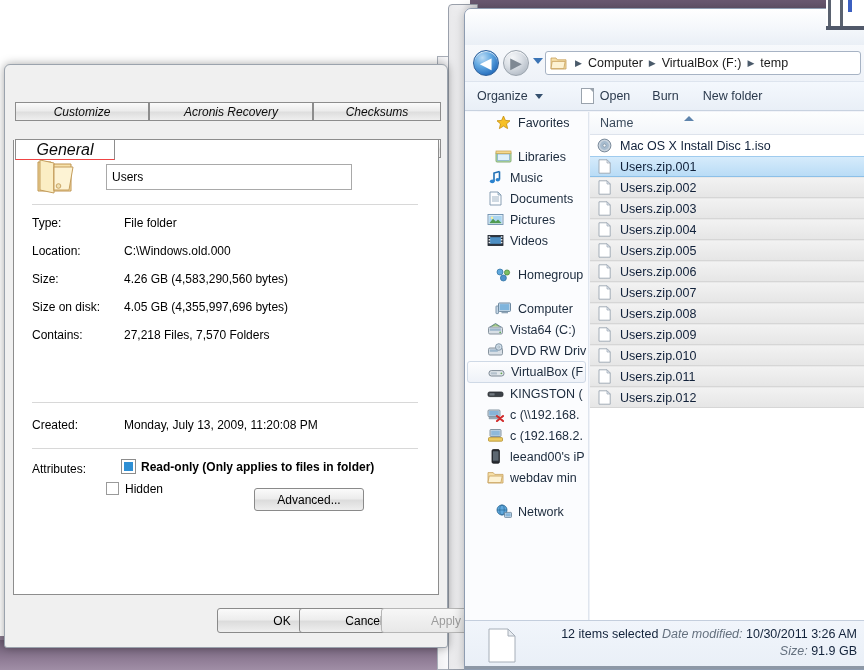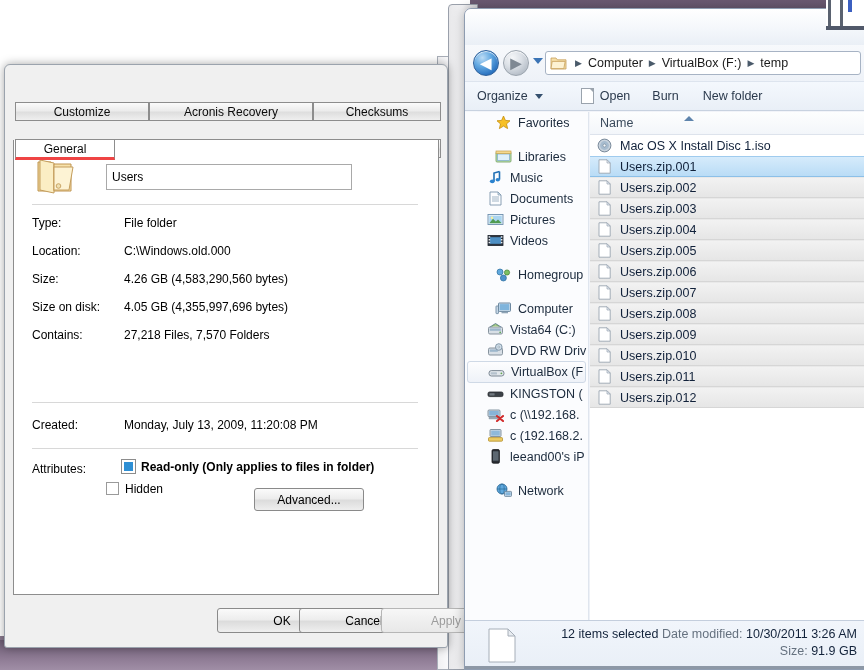--- a/index.html
+++ b/index.html
@@ -67,31 +67,31 @@
     background: linear-gradient(180deg,#f8f8fa 0%, #e4e4e8 48%, #d6d6dc 52%, #e9e9ee 100%);
     border:1px solid #a9aeb8; border-radius:3px;
     display:flex; align-items:center; justify-content:center;
     font-size:13px; color:#3b3b55; font-weight:bold; cursor:pointer;
   }
   #props-body {
     position:absolute; left:6px; top:35px; right:6px; bottom:6px;
   }
 
   
-  .tabrow { position:relative; height:19px; }
+  .tabrow { position:relative; height:19px;font-style:italic; }
   .tab {
     position:absolute; top:0; height:19px;
     background: linear-gradient(180deg,#fbfbfb 0%, #ececec 45%, #dedede 55%, #efefef 100%);
     border:1px solid #8d8d8d;
     display:flex; align-items:center; justify-content:center;
     font-size:12px; color:#0b0b0b; cursor:pointer;
   }
   .tab.active {
-    background:#fff; border-bottom:3px solid #ef4444; height:21px; z-index:5;
-    font-size:12px;
+    background:#fff; border-bottom:1px solid #ef4444; height:21px; z-index:5;
+    font-size:16px;
   }
   #tabrow1 { top:2px; }
   #tabrow2 { top:20px; }
 
   #tabpage {
     position:absolute; left:2px; top:40px; right:2px; bottom:46px;
     background:#fff; border:1px solid #8d8d8d; border-top:none;
   }
 
   #folder-big { position:absolute; left:20px; top:18px; width:42px; height:38px; }
@@ -278,21 +278,21 @@
     position:absolute; left:22px; top:7px; width:30px; height:36px;
   }
   #det-line1 {
     position:absolute; left:60px; top:6px; right:10px;
     font-size:12.5px; color:#1b2a3c; text-align:right;
   }
   #det-line2 {
     position:absolute; left:60px; top:23px; right:10px;
     font-size:12.5px; color:#1b2a3c; text-align:right;
   }
-  .det-mute { color:#65717f; }
+  .det-mute { color:#65717f;font-style:italic; }
   .det-bold { color:#12223a; }
   #exp-bottomline {
     position:absolute; left:0; right:0; bottom:0; height:3px;
     background:#8d98a6;
   }
 
   
   #frame-sliver {
     position:absolute; left:826px; top:0; width:38px; height:30px;
     background:#fff;
@@ -565,20 +565,27 @@
         </svg>
         <span>c (192.168.2.</span>
       </div>
       <div class="nav-item child">
         <svg class="nico" viewBox="0 0 17 15">
           <rect x="5" y="0.6" width="7.4" height="13.6" rx="1.3" fill="#2b2f35" stroke="#15181c" stroke-width="0.8"></rect>
           <rect x="5.9" y="2.3" width="5.6" height="9.4" fill="#5d6872"></rect>
         </svg>
         <span>leeand00's iP</span>
       </div>
+      <div class="nav-item child">
+        <svg class="nico" viewBox="0 0 17 15">
+          <path d="M1 2.6 L6.2 2.6 L7.7 4.4 L16 4.4 L16 13 L1 13 Z" fill="#f6dfa8" stroke="#c6a05c" stroke-width="0.8"></path>
+          <path d="M2.2 6 L15.3 6 L13.9 12.6 L1 12.6 Z" fill="#fdf2d3" stroke="#c6a05c" stroke-width="0.8"></path>
+        </svg>
+        <span>webdav min</span>
+      </div>
       <div class="nav-spacer"></div>
       <div class="nav-item">
         <svg class="nico" viewBox="0 0 17 15">
           <circle cx="7" cy="6" r="5" fill="#5fa8dd" stroke="#24628f" stroke-width="0.8"></circle>
           <ellipse cx="7" cy="6" rx="2.2" ry="5" fill="none" stroke="#24628f" stroke-width="0.6"></ellipse>
           <line x1="2" y1="6" x2="12" y2="6" stroke="#24628f" stroke-width="0.6"></line>
           <rect x="9.5" y="8.4" width="7" height="5" rx="0.7" fill="#d6e2ec" stroke="#5f7c95" stroke-width="0.8"></rect>
           <rect x="10.4" y="9.2" width="5.2" height="3.2" fill="#85b5da"></rect>
         </svg>
         <span>Network</span>

